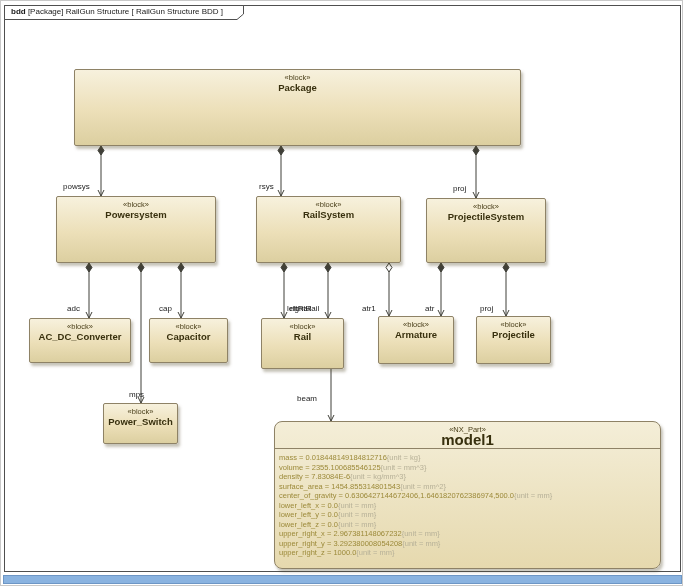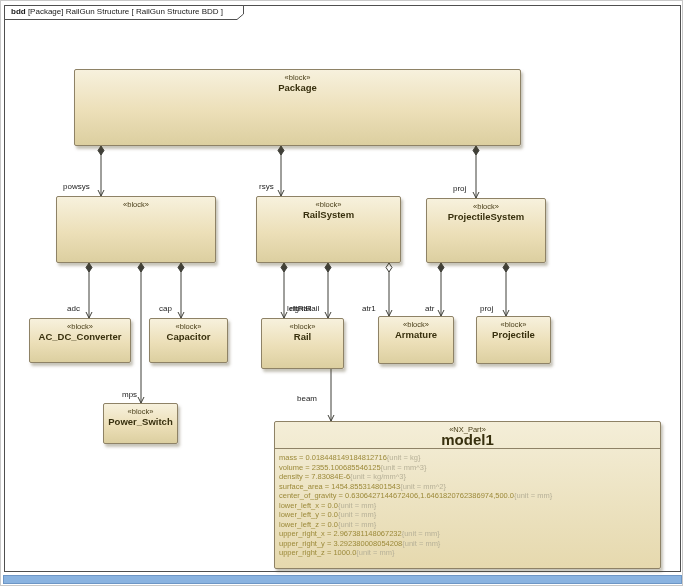--- a/index.html
+++ b/index.html
@@ -24,21 +24,21 @@
     background:linear-gradient(to bottom, #f7f1dd 0%, #ecdfb8 55%, #dccfa0 100%);
     border:1px solid #8e8266; border-radius:2px;
     box-shadow:2px 3px 3px rgba(90,80,50,0.35);
     text-align:center; overflow:hidden;
   }
   .block .stereo { font-size:7.5px; color:#4a3f1a; margin-top:3px; line-height:9px; }
   .block .bname  { font-size:9.5px; font-weight:bold; color:#38300e; line-height:11px; }
   .part-block {
     position:absolute;
     background:linear-gradient(to bottom, #f4eed8 0%, #e6d9ae 100%);
-    border:1px solid #8e8266; border-radius:2px;
+    border:1px solid #8e8266; border-radius:8px;
     box-shadow:2px 3px 3px rgba(90,80,50,0.35);
     overflow:hidden;
   }
   .part-block .phead {
     text-align:center; border-bottom:1px solid #8e8266; padding:3px 0 3px 0;
   }
   .part-block .attrs { padding:4px 0 0 4px; }
   .attr-line { font-size:7.5px; line-height:9.5px; white-space:nowrap; }
   .attr-line .val  { color:#9c8a3a; }
   .attr-line .unit { color:#b7b198; }
@@ -123,20 +123,21 @@
       </g>
     </svg>
 
   <div class="layer" id="blocks-layer">
       <div class="block" style="left: 73px; top: 68px; width: 447px; height: 77px;">
         <div class="stereo">«block»</div>
         <div class="bname">Package</div>
       </div>
       <div class="block" style="left: 55px; top: 195px; width: 160px; height: 67px;">
         <div class="stereo">«block»</div>
+        <div class="bname">Powersystem</div>
       </div>
       <div class="block" style="left: 255px; top: 195px; width: 145px; height: 67px;">
         <div class="stereo">«block»</div>
         <div class="bname">RailSystem</div>
       </div>
       <div class="block" style="left: 425px; top: 197px; width: 120px; height: 65px;">
         <div class="stereo">«block»</div>
         <div class="bname">ProjectileSystem</div>
       </div>
       <div class="block" style="left: 28px; top: 317px; width: 102px; height: 45px;">
@@ -181,21 +182,21 @@
           <div class="attr-line"><span class="val">upper_right_y = 3.292380008054208</span><span class="unit">{unit = mm}</span></div>
           <div class="attr-line"><span class="val">upper_right_z = 1000.0</span><span class="unit">{unit = mm}</span></div>
         </div>
       </div>
     </div>
   <div class="layer" id="labels-layer">
       <div class="role-label" style="left: 62px; top: 181px;">powsys</div>
       <div class="role-label" style="left: 258px; top: 181px;">rsys</div>
       <div class="role-label" style="left: 452px; top: 183px;">proj</div>
       <div class="role-label" style="left: 66px; top: 303px;">adc</div>
-      <div class="role-label" style="left: 121px; top: 389px;">mps</div>
+      <div class="role-label" style="left: 128px; top: 389px;">mps</div>
       <div class="role-label" style="left: 158px; top: 303px;">cap</div>
       <div class="role-label" style="left: 246px; top: 303px; padding-left: 40px;">leftRail</div>
       <div class="role-label" style="left: 289px; top: 303px;">rightRail</div>
       <div class="role-label" style="left: 361px; top: 303px;">atr1</div>
       <div class="role-label" style="left: 424px; top: 303px;">atr</div>
       <div class="role-label" style="left: 479px; top: 303px;">proj</div>
       <div class="role-label" style="left: 296px; top: 393px;">beam</div>
     </div>
 
   <div class="bottom-bar"></div>

